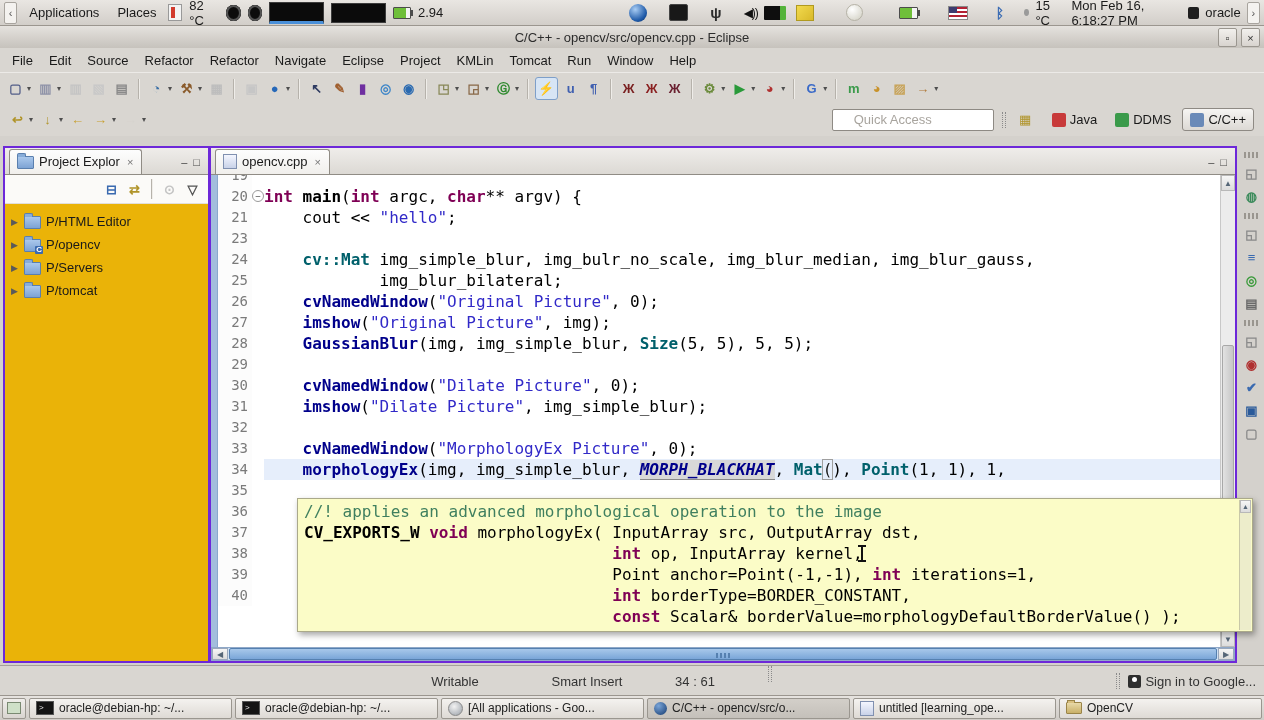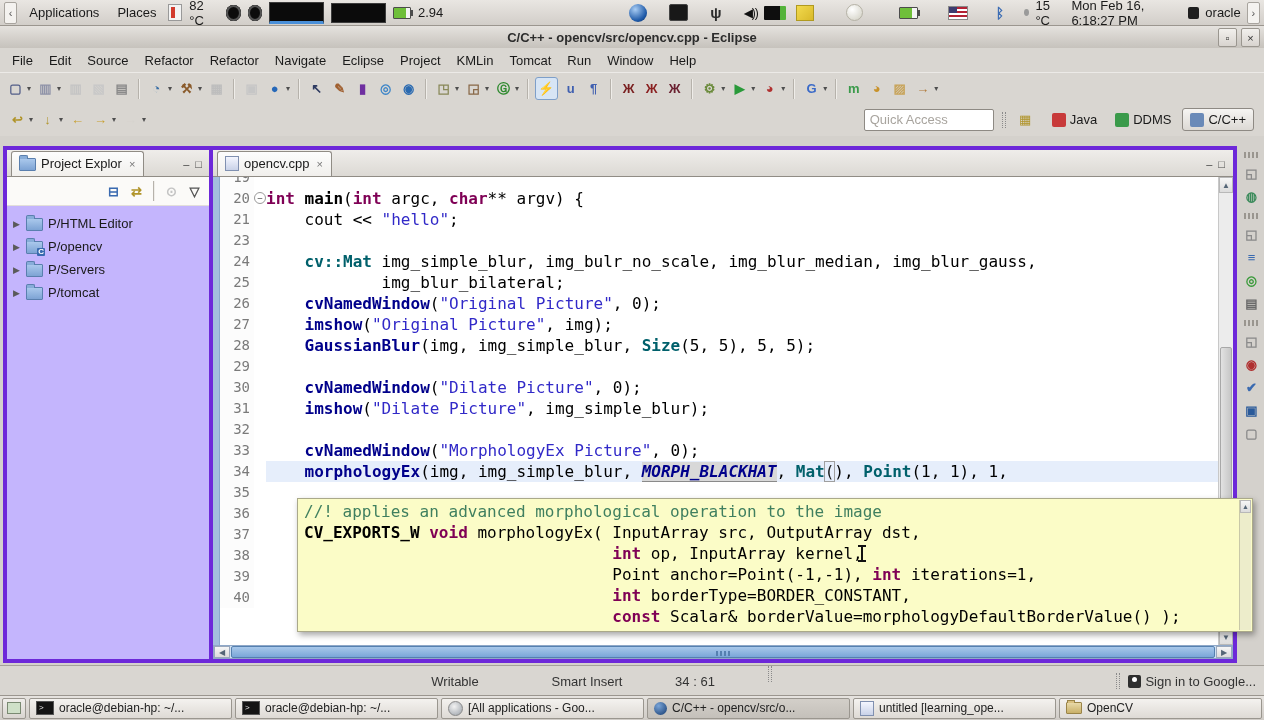--- a/index.html
+++ b/index.html
@@ -42,28 +42,28 @@
   .menu-item{padding:3px 8px}
   #toolbar1{top:72px;left:0;right:0;height:31px;border-top:1px solid #eceae7;border-bottom:1px solid #c2beb8;
             display:flex;align-items:center;padding-left:4px;position:absolute;background:#d9d6d1}
   #toolbar2{top:103px;left:0;right:0;height:33px;border-bottom:1px solid #aaa69f;display:flex;align-items:center;
             padding:0 6px;position:absolute;background:#d9d6d1}
   .ico{display:inline-flex;width:21px;height:21px;align-items:center;justify-content:center;border-radius:3px;margin:0 1px}
   .ico.pressed{background:#d7e5f5;border:1px solid #7e9fc9}
   .dd{font-size:8px;color:#4e4e4e;margin:0 3px 0 0}
   .tsep{width:1px;height:20px;background:#b6b2ab;border-right:1px solid #efede9;margin:0 5px}
   #qa-wrap{margin-left:auto;display:flex;align-items:center;gap:8px}
-  #quick-access{width:118px;height:18px;border:1px solid #8e8a84;border-radius:2px;padding:1px 5px;font-size:13px;color:#333;background:#fff}
+  #quick-access{width:118px;height:18px;border:1px solid #8e8a84;border-radius:2px;padding:1px 21px;font-size:13px;color:#333;background:#fff}
   #quick-access::placeholder{color:#a8a49e}
   .persp{display:flex;align-items:center;gap:4px;padding:3px 7px;border-radius:3px}
   .persp.active{background:linear-gradient(#f6f5f3,#dcd9d4);border:1px solid #8e8a84}
   .pico{width:14px;height:14px;border-radius:2px;display:inline-block}
   
   #main{top:136px;left:0;right:0;height:529px;position:absolute;background:#d4d1cc}
-  .panel{position:absolute;background:#c4b5fd;border:4px solid #6d28d9}
+  .panel{position:absolute;background:#eab308;border:2px solid #6d28d9}
   .tabrow{height:26px;background:linear-gradient(#efedea,#dcd9d4);border-bottom:1px solid #908c85;display:flex;align-items:flex-end}
   .tab{display:flex;align-items:center;gap:5px;background:linear-gradient(#fdfdfd,#f1efec);border:1px solid #908c85;border-bottom:none;
        border-radius:3px 3px 0 0;padding:4px 8px 5px 7px;font-size:13px;margin-left:4px}
   .tab .x{color:#777;font-size:11px;margin-left:2px}
   .minmax{margin-left:auto;display:flex;gap:6px;padding:0 8px 6px 0;color:#444;font-size:11px}
   .minmax span{cursor:default}
   
   #explorer{left:3px;top:10px;width:203px;bottom:2px;height:auto}
   #exp-toolbar{height:28px;display:flex;align-items:center;justify-content:flex-end;padding-right:4px;border-bottom:1px solid #e2dfda;background:#fbfaf8}
   #exp-tree{padding-top:6px}
@@ -173,21 +173,21 @@
     <span style="width:7px;height:7px;border-radius:50%;background:#9a9a9a;display:inline-block"></span>
     <span>15 °C</span>
     <span style="margin-left:6px">Mon Feb 16,  6:18:27 PM</span>
     <span class="chatbub" style="margin-left:6px"></span>
     <span>oracle</span>
   </span>
   <span class="edgebtn" style="margin-left:auto">›</span>
 </div>
 
 <div id="titlebar">
-  <span style="font-weight:bold;color:#2c2c2c">C/C++ - opencv/src/opencv.cpp - Eclipse</span>
+  <span style="font-weight:normal;color:#2c2c2c">C/C++ - opencv/src/opencv.cpp - Eclipse</span>
   <span class="wbtns">
     <span class="wbtn">▫</span>
     <span class="wbtn">×</span>
   </span>
 </div>
 
 <div id="menubar">
     <span class="menu-item">File</span>
     <span class="menu-item">Edit</span>
     <span class="menu-item">Source</span>

